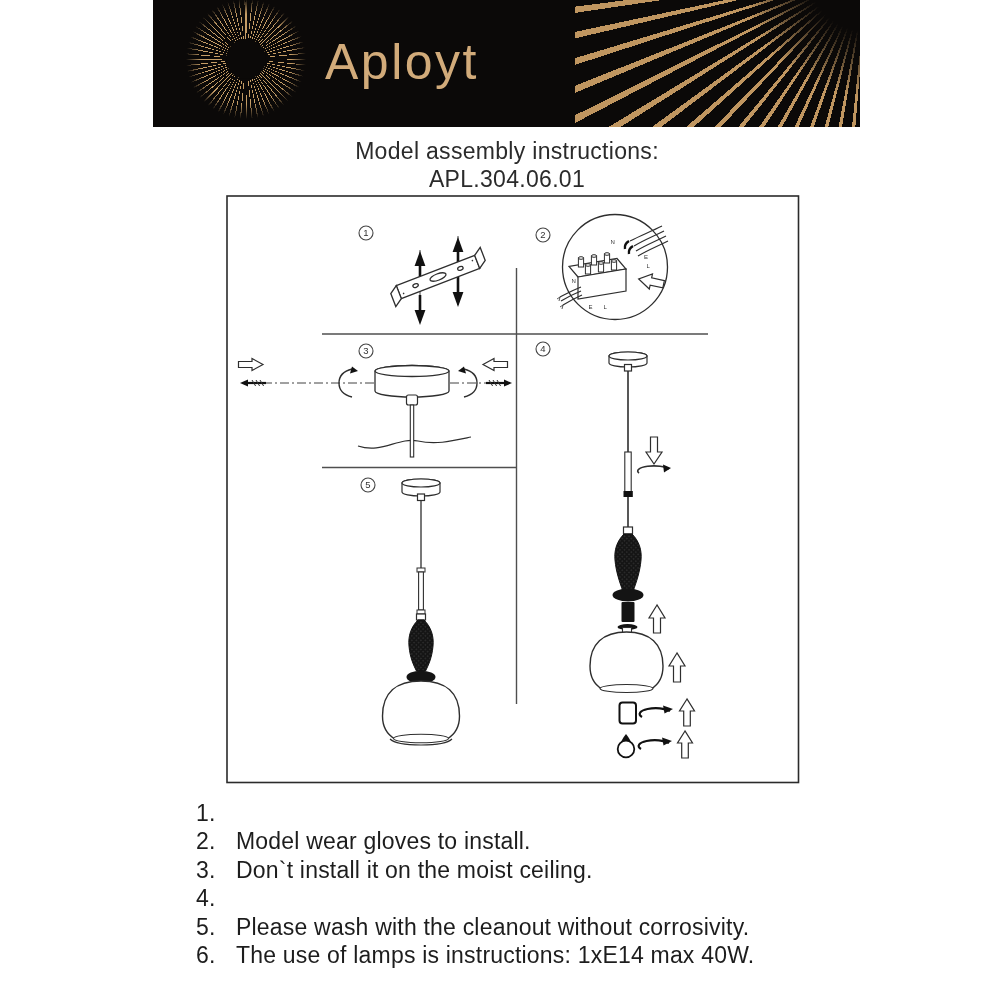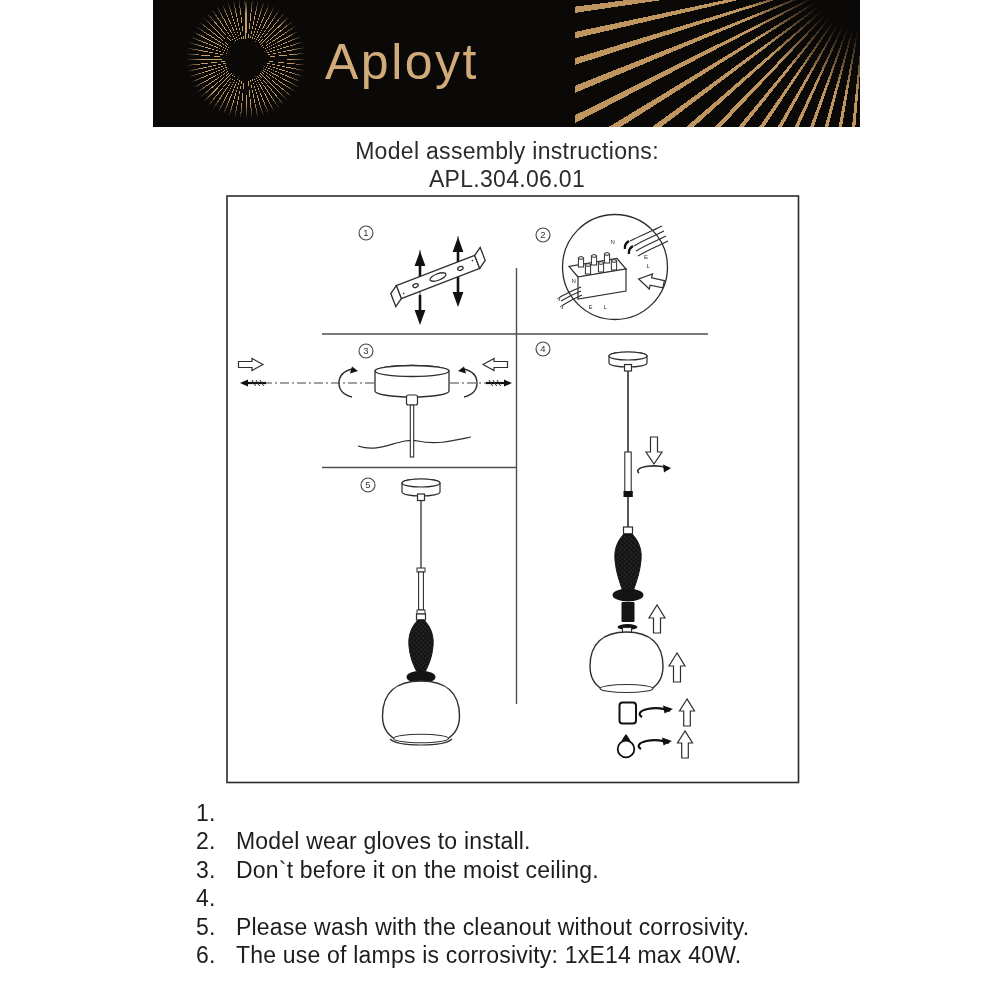--- a/index.html
+++ b/index.html
@@ -264,28 +264,28 @@
   <div class="instructions">
     <div class="item">
       <span class="num">1.</span>
     </div>
     <div class="item">
       <span class="num">2.</span>
       <span class="txt">Model wear gloves to install.</span>
     </div>
     <div class="item">
       <span class="num">3.</span>
-      <span class="txt">Don`t before it on the moist ceiling.</span>
+      <span class="txt">Don`t install it on the moist ceiling.</span>
     </div>
     <div class="item">
       <span class="num">4.</span>
     </div>
     <div class="item">
       <span class="num">5.</span>
       <span class="txt">Please wash with the cleanout without corrosivity.</span>
     </div>
     <div class="item">
       <span class="num">6.</span>
-      <span class="txt">The use of lamps is corrosivity: 1xE14 max 40W.</span>
+      <span class="txt">The use of lamps is instructions: 1xE14 max 40W.</span>
     </div>
   </div>
 
 </div>
 
 </body></html>

